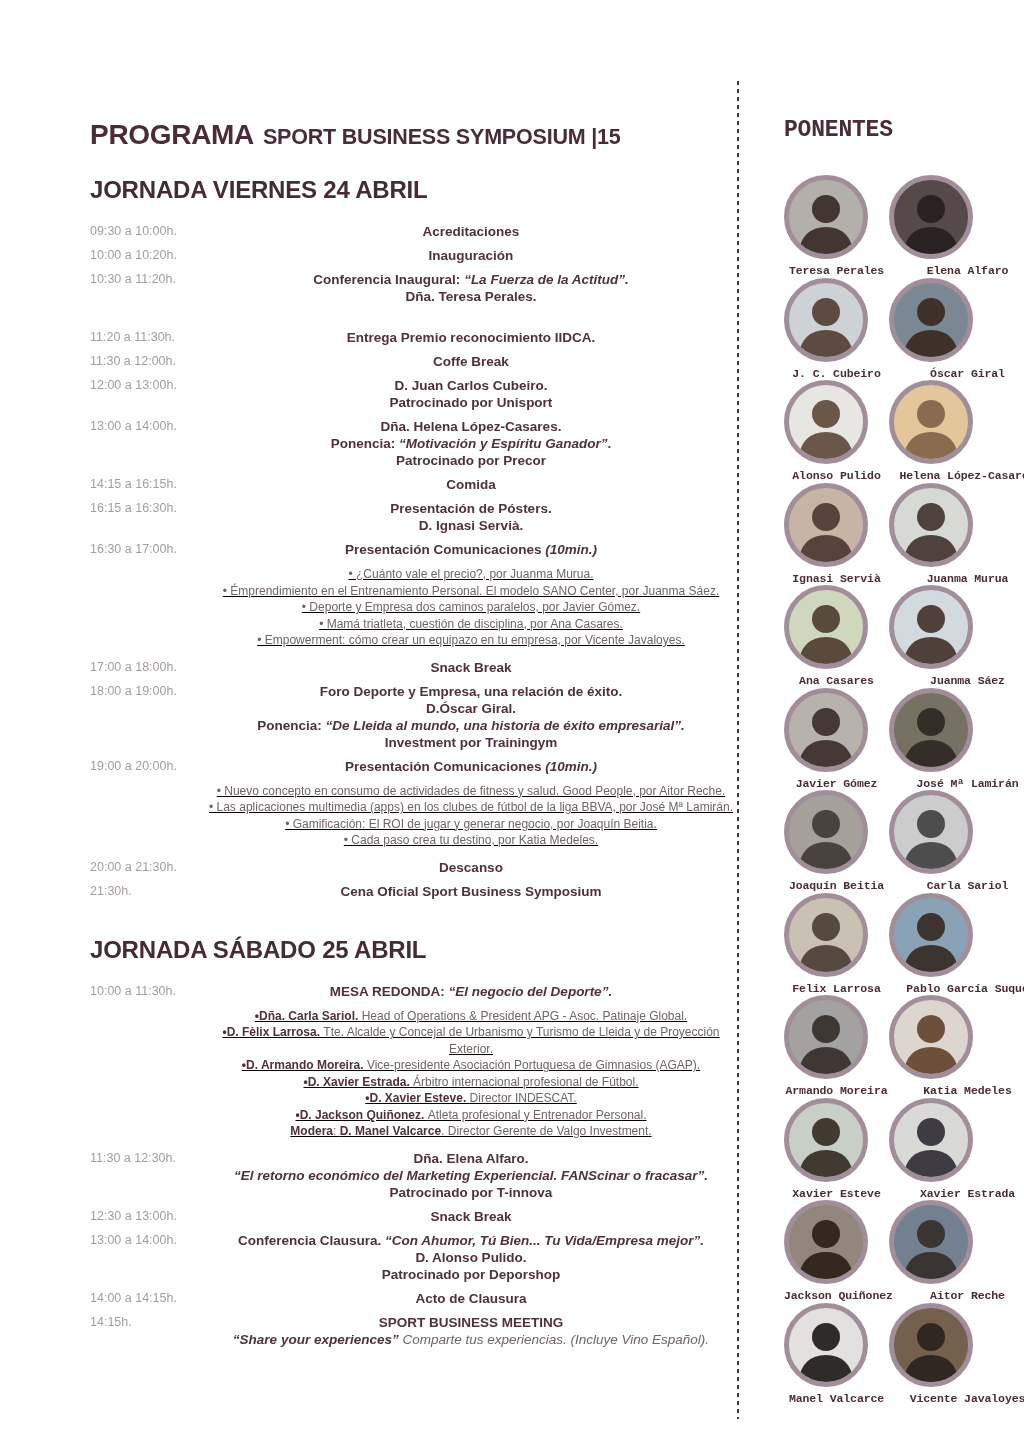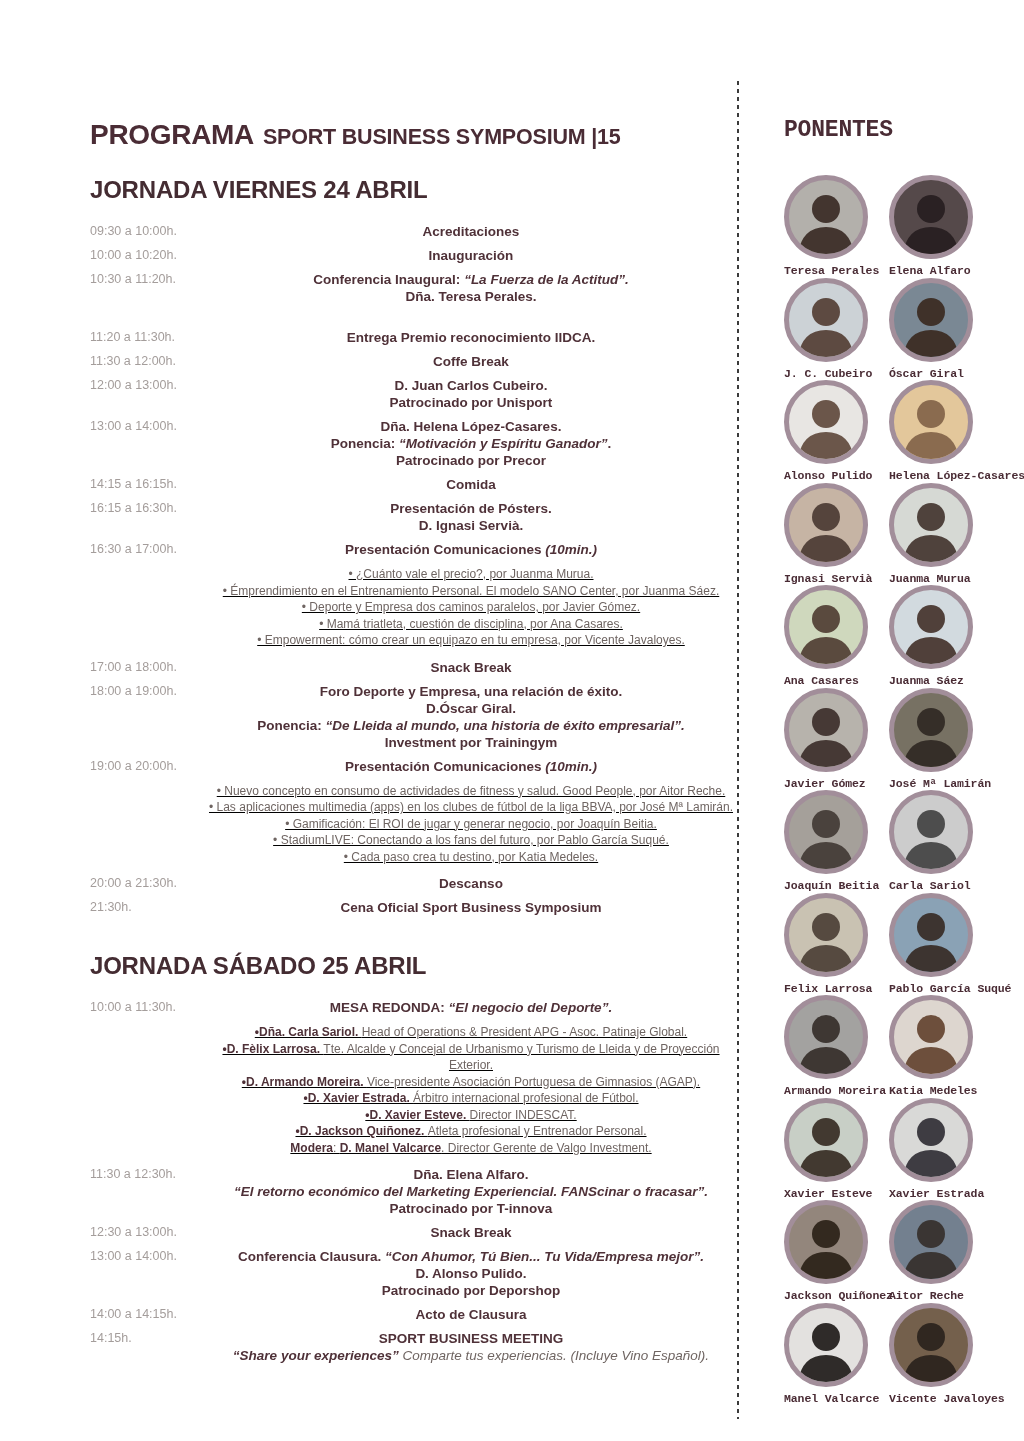--- a/index.html
+++ b/index.html
@@ -38,21 +38,21 @@
   
   .speakers{position:absolute;left:784px;top:88px;width:262px;font-family:Liberation Mono, monospace;}
   .speakers-heading{font-size:23px;font-weight:bold;color:#4a2c35;margin:0 0 32px 0;letter-spacing:-.2px;}
   .grid{display:grid;grid-template-columns:105px 157px;grid-auto-rows:102.5px;}
   .person{overflow:visible;}
   .avatar{
     box-sizing:border-box;width:84px;height:84px;border-radius:50%;
     border:5px solid #a28e9a;overflow:hidden;position:relative;
   }
   .avatar svg{position:absolute;inset:0;width:100%;height:100%;}
-  .person-name{margin-top:5px;font-size:11.5px;font-weight:bold;color:#4a2c35;white-space:nowrap;letter-spacing:-.1px;}
+  .person-name{margin-top:5px;font-size:11.5px;font-weight:bold;color:#4a2c35;white-space:nowrap;letter-spacing:-.1px;text-align:center;}
 </style>
 </head>
 <body>
 
 <div class="page">
 
   <section class="schedule">
     <h1 class="doc-title"><span class="t-big">PROGRAMA</span>&nbsp;<span class="t-small">SPORT BUSINESS SYMPOSIUM |15</span></h1>
     <div id="schedule-days">
         <h2 class="day-heading">JORNADA VIERNES 24 ABRIL</h2>
@@ -144,21 +144,20 @@
           </div>
         </div>
         <div class="row">
           <div class="time">19:00 a 20:00h.</div>
           <div class="content">
             <div class="line"><span class="seg-b">Presentación Comunicaciones </span><span class="seg-bi">(10min.)</span></div>
             <div class="sub">
               <div class="line"><span class="seg-r">• Nuevo concepto en consumo de actividades de fitness y salud. Good People, por Aitor Reche.</span></div>
               <div class="line"><span class="seg-r">• Las aplicaciones multimedia (apps) en los clubes de fútbol de la liga BBVA, por José Mª Lamirán.</span></div>
               <div class="line"><span class="seg-r">• Gamificación: El ROI de jugar y generar negocio, por Joaquín Beitia.</span></div>
-              <div class="line"><span class="seg-r">• StadiumLIVE: Conectando a los fans del futuro, por Pablo García Suqué.</span></div>
               <div class="line"><span class="seg-r">• Cada paso crea tu destino, por Katia Medeles.</span></div>
             </div>
           </div>
         </div>
         <div class="row">
           <div class="time">20:00 a 21:30h.</div>
           <div class="content">
             <div class="line"><span class="seg-b">Descanso</span></div>
           </div>
         </div>

